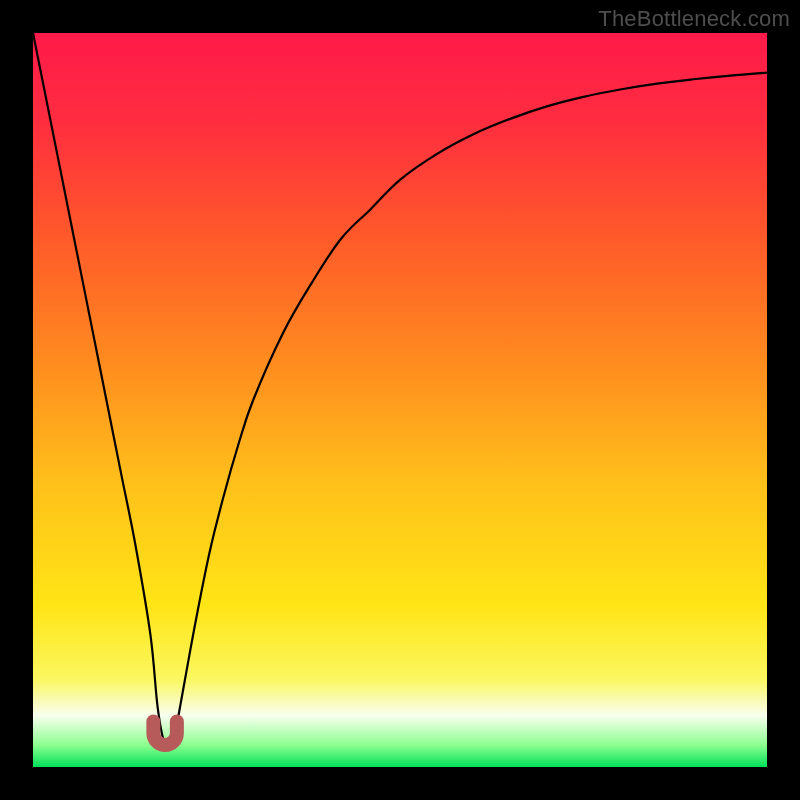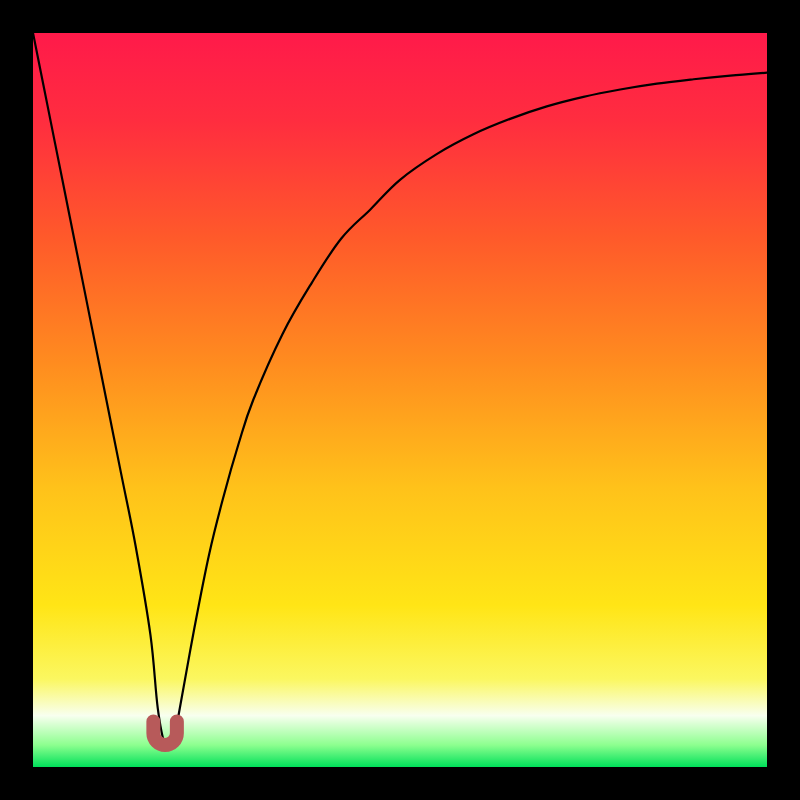--- a/index.html
+++ b/index.html
@@ -59,13 +59,14 @@
             <stop offset="93%" stop-color="#f8ffef"></stop>
             <stop offset="97%" stop-color="#8dff8f"></stop>
             <stop offset="100%" stop-color="#00e05a"></stop>
           </linearGradient>
       </defs>
       <rect id="bg-rect" x="0" y="0" width="734" height="734" fill="url(#bg-grad)"></rect>
       <path id="curve-path" fill="none" stroke="#000" stroke-width="2.2" stroke-linecap="round" stroke-linejoin="round" d="M 0.00 0.00 C 2.64 13.21, 9.40 46.98, 14.68 73.40 C 19.96 99.82, 24.08 120.38, 29.36 146.80 C 34.64 173.22, 38.76 193.78, 44.04 220.20 C 49.32 246.62, 53.44 267.18, 58.72 293.60 C 64.00 320.02, 68.12 340.58, 73.40 367.00 C 78.68 393.42, 82.80 413.98, 88.08 440.40 C 93.36 466.82, 97.48 484.73, 102.76 513.80 C 108.04 542.87, 113.48 572.81, 117.44 601.88 C 121.40 630.95, 122.14 655.46, 124.78 675.28 C 127.42 695.10, 129.48 705.37, 132.12 711.98 C 134.76 718.59, 136.82 718.59, 139.46 711.98 C 142.10 705.37, 142.84 696.42, 146.80 675.28 C 150.76 654.14, 156.20 622.29, 161.48 594.54 C 166.76 566.79, 170.88 544.92, 176.16 521.14 C 181.44 497.36, 185.56 482.24, 190.84 462.42 C 196.12 442.60, 200.24 428.22, 205.52 411.04 C 210.80 393.86, 212.27 386.82, 220.20 367.00 C 228.13 347.18, 238.99 322.08, 249.56 300.94 C 260.13 279.80, 268.35 266.74, 278.92 249.56 C 289.49 232.38, 297.71 218.73, 308.28 205.52 C 318.85 192.31, 327.07 186.73, 337.64 176.16 C 348.21 165.59, 355.11 156.71, 367.00 146.80 C 378.89 136.89, 390.49 129.30, 403.70 121.11 C 416.91 112.92, 427.19 107.63, 440.40 101.29 C 453.61 94.95, 463.89 90.90, 477.10 85.88 C 490.31 80.86, 500.59 77.36, 513.80 73.40 C 527.01 69.44, 537.29 66.90, 550.50 63.86 C 563.71 60.82, 573.99 58.90, 587.20 56.52 C 600.41 54.14, 610.69 52.50, 623.90 50.65 C 637.11 48.80, 647.39 47.70, 660.60 46.24 C 673.81 44.79, 684.09 43.76, 697.30 42.57 C 710.51 41.38, 727.39 40.16, 734.00 39.64"></path>
       <path id="marker-path" fill="none" stroke="#b75a5a" stroke-width="14" stroke-linecap="round" stroke-linejoin="round" d="M 120.38 688.49 L 120.38 700.24 A 11.74 11.74 0 0 0 143.86 700.24 L 143.86 688.49"></path>
     </svg>
   </div>
+  <div class="watermark">TheBottleneck.com</div>
 </div>
 
 </body></html>

